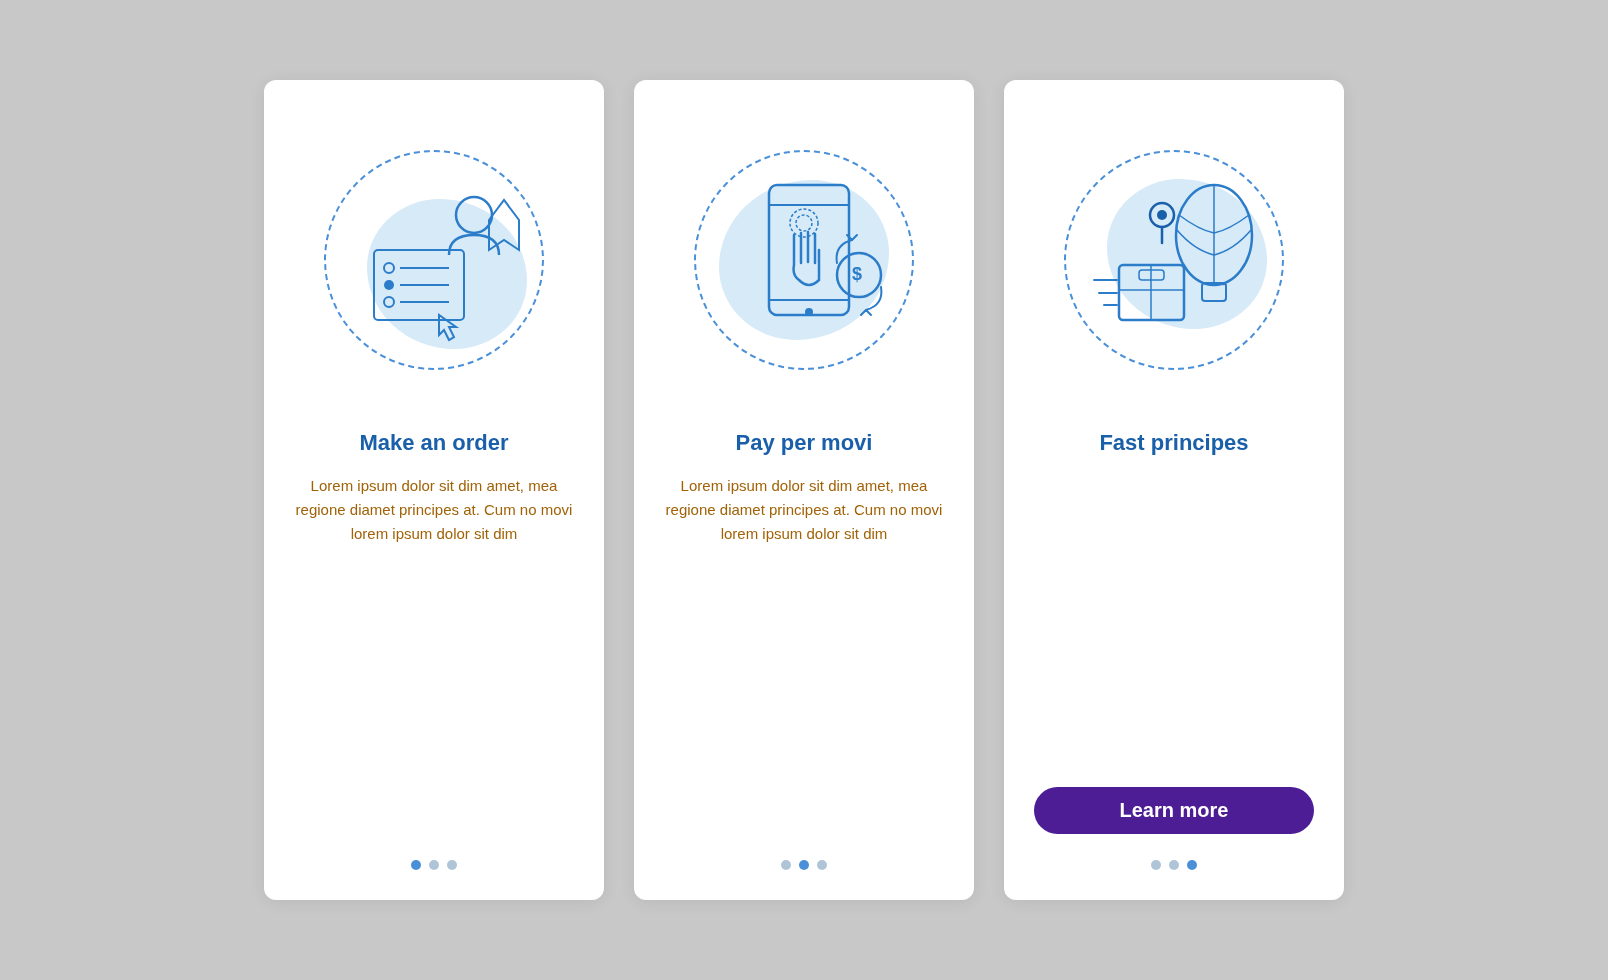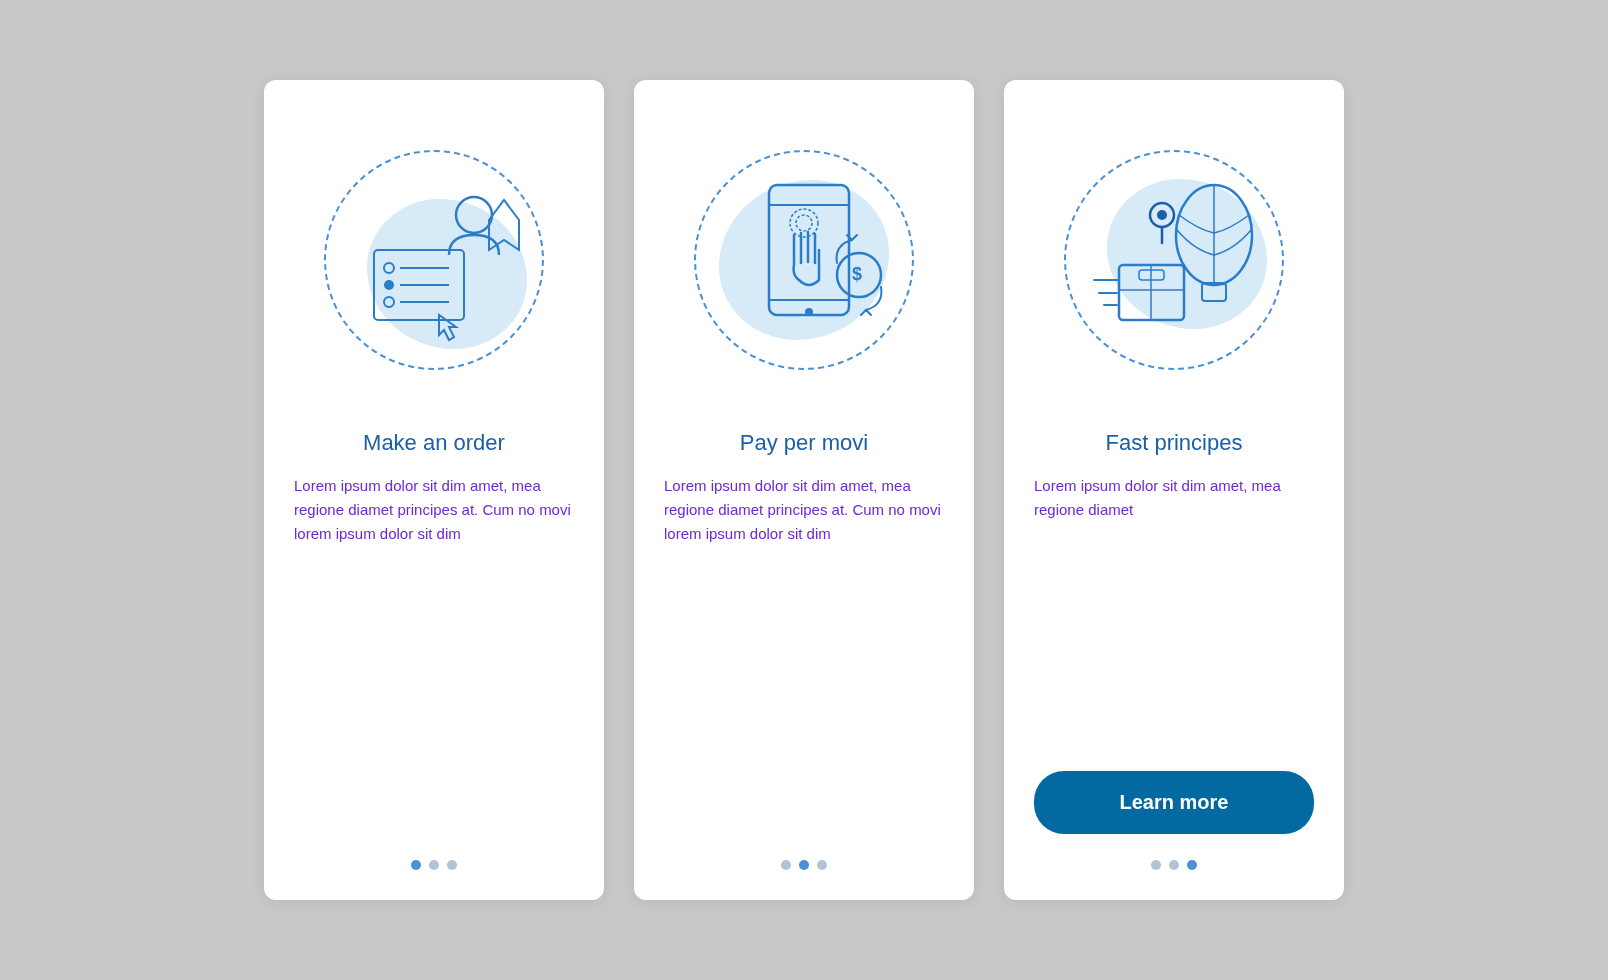--- a/index.html
+++ b/index.html
@@ -86,30 +86,30 @@
     .blob-3 {
       width: 160px;
       height: 150px;
       border-radius: 50% 60% 50% 60%;
       top: 48%;
       left: 55%;
     }
 
     .card-title {
       font-size: 22px;
-      font-weight: 400;
+      font-weight: 700;
       color: #1a5faa;
       text-align: center;
       margin-bottom: 18px;
     }
 
     .card-text {
       font-size: 15px;
-      color: #6d28d9;
-      text-align: left;
+      color: #a16207;
+      text-align: center;
       line-height: 1.6;
       width: 100%;
       margin-bottom: 24px;
       flex-grow: 1;
     }
 
     .dots-indicator {
       display: flex;
       gap: 8px;
       justify-content: center;
@@ -122,25 +122,25 @@
       height: 10px;
       border-radius: 50%;
       background: #b0c4d8;
     }
 
     .dot.active {
       background: #4a90d9;
     }
 
     .learn-more-btn {
-      background: #0369a1;
+      background: #4c1d95;
       color: #ffffff;
       border: none;
       border-radius: 30px;
-      padding: 20px 50px;
+      padding: 12px 50px;
       font-size: 20px;
       font-weight: 600;
       cursor: pointer;
       width: 100%;
       margin-bottom: 16px;
     }
 
     
     .icon-svg {
       position: relative;
@@ -266,21 +266,20 @@
 
         <rect x="70" y="115" width="25" height="10" rx="3" fill="none" stroke="#2b7cc9" stroke-width="1.5"></rect>
 
         <line x1="25" y1="125" x2="48" y2="125" stroke="#2b7cc9" stroke-width="2" stroke-linecap="round"></line>
         <line x1="30" y1="138" x2="48" y2="138" stroke="#2b7cc9" stroke-width="2" stroke-linecap="round"></line>
         <line x1="35" y1="150" x2="48" y2="150" stroke="#2b7cc9" stroke-width="2" stroke-linecap="round"></line>
       </svg>
     </div>
 
     <h2 class="card-title">Fast principes</h2>
-    <p class="card-text">Lorem ipsum dolor sit dim amet, mea regione diamet</p>
 
     <div class="card-bottom">
       <button class="learn-more-btn">Learn more</button>
       <div class="dots-indicator">
         <div class="dot"></div>
         <div class="dot"></div>
         <div class="dot active"></div>
       </div>
     </div>
   </div>

